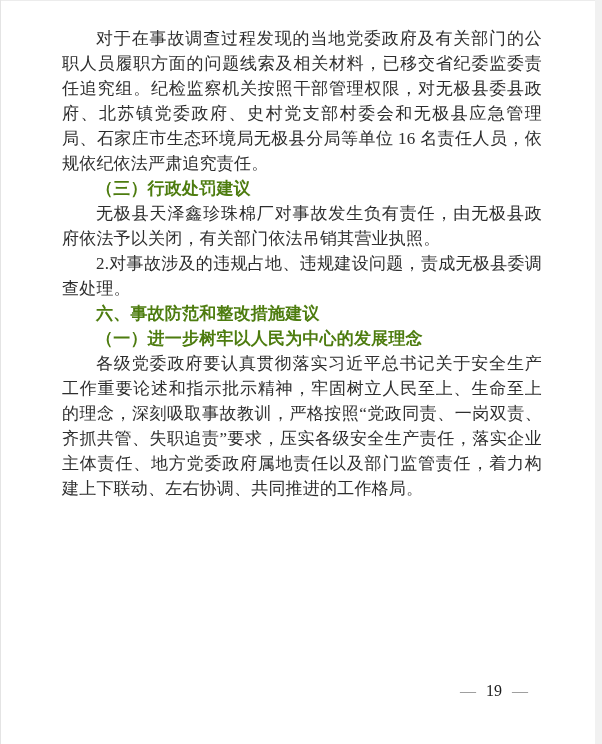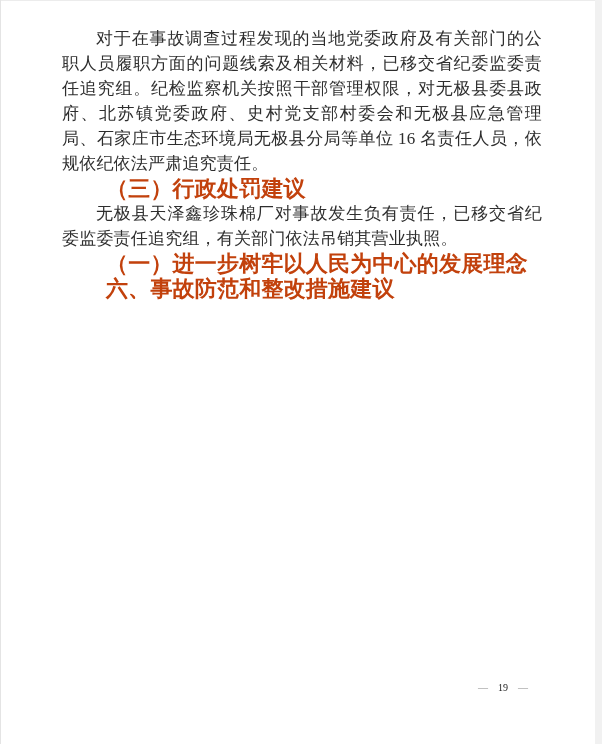--- a/index.html
+++ b/index.html
@@ -54,30 +54,30 @@
     text-align: justify;
     letter-spacing: 0.2px;
   }
   .para {
     margin: 0;
     text-indent: 2em;
   }
   .heading {
     margin: 0;
     text-indent: 2em;
-    font-size: 22px;
+    font-size: 17px;
     font-weight: bold;
-    color: #c2410c;
+    color: #4d7c0f;
   }
   .page-number {
     position: absolute;
     top: 682px;
     right: 74px;
     font-family: "Liberation Serif", "DejaVu Serif", serif;
-    font-size: 10px;
+    font-size: 16px;
     color: #1c1c1c;
     white-space: nowrap;
   }
   .page-number .dash {
     color: #8f8f8f;
   }
   .page-number .num {
     padding: 0 10px;
   }
 </style>
@@ -87,27 +87,29 @@
 <div class="page">
   <div class="edge-top"></div>
   <div class="edge-left"></div>
   <div class="edge-right"></div>
 
   <div class="content">
     <p class="para">对于在事故调查过程发现的当地党委政府及有关部门的公职人员履职方面的问题线索及相关材料，已移交省纪委监委责任追究组。纪检监察机关按照干部管理权限，对无极县委县政府、北苏镇党委政府、史村党支部村委会和无极县应急管理局、石家庄市生态环境局无极县分局等单位 16 名责任人员，依规依纪依法严肃追究责任。</p>
 
     <p class="heading">（三）行政处罚建议</p>
 
-    <p class="para">无极县天泽鑫珍珠棉厂对事故发生负有责任，已移交省纪委监委责任追究组，有关部门依法吊销其营业执照。</p>
+    <p class="para">无极县天泽鑫珍珠棉厂对事故发生负有责任，由无极县政府依法予以关闭，有关部门依法吊销其营业执照。</p>
 
 
 
+    <p class="para">2.对事故涉及的违规占地、违规建设问题，责成无极县委调查处理。</p>
+
+    <p class="heading">六、事故防范和整改措施建议</p>
 
     <p class="heading">（一）进一步树牢以人民为中心的发展理念</p>
 
-    <p class="heading">六、事故防范和整改措施建议</p>
-
+    <p class="para">各级党委政府要认真贯彻落实习近平总书记关于安全生产工作重要论述和指示批示精神，牢固树立人民至上、生命至上的理念，深刻吸取事故教训，严格按照“党政同责、一岗双责、齐抓共管、失职追责”要求，压实各级安全生产责任，落实企业主体责任、地方党委政府属地责任以及部门监管责任，着力构建上下联动、左右协调、共同推进的工作格局。</p>
   </div>
 
   <div class="page-number">
     <span class="dash">—</span><span class="num">19</span><span class="dash">—</span>
   </div>
 </div>
 
 </body></html>

